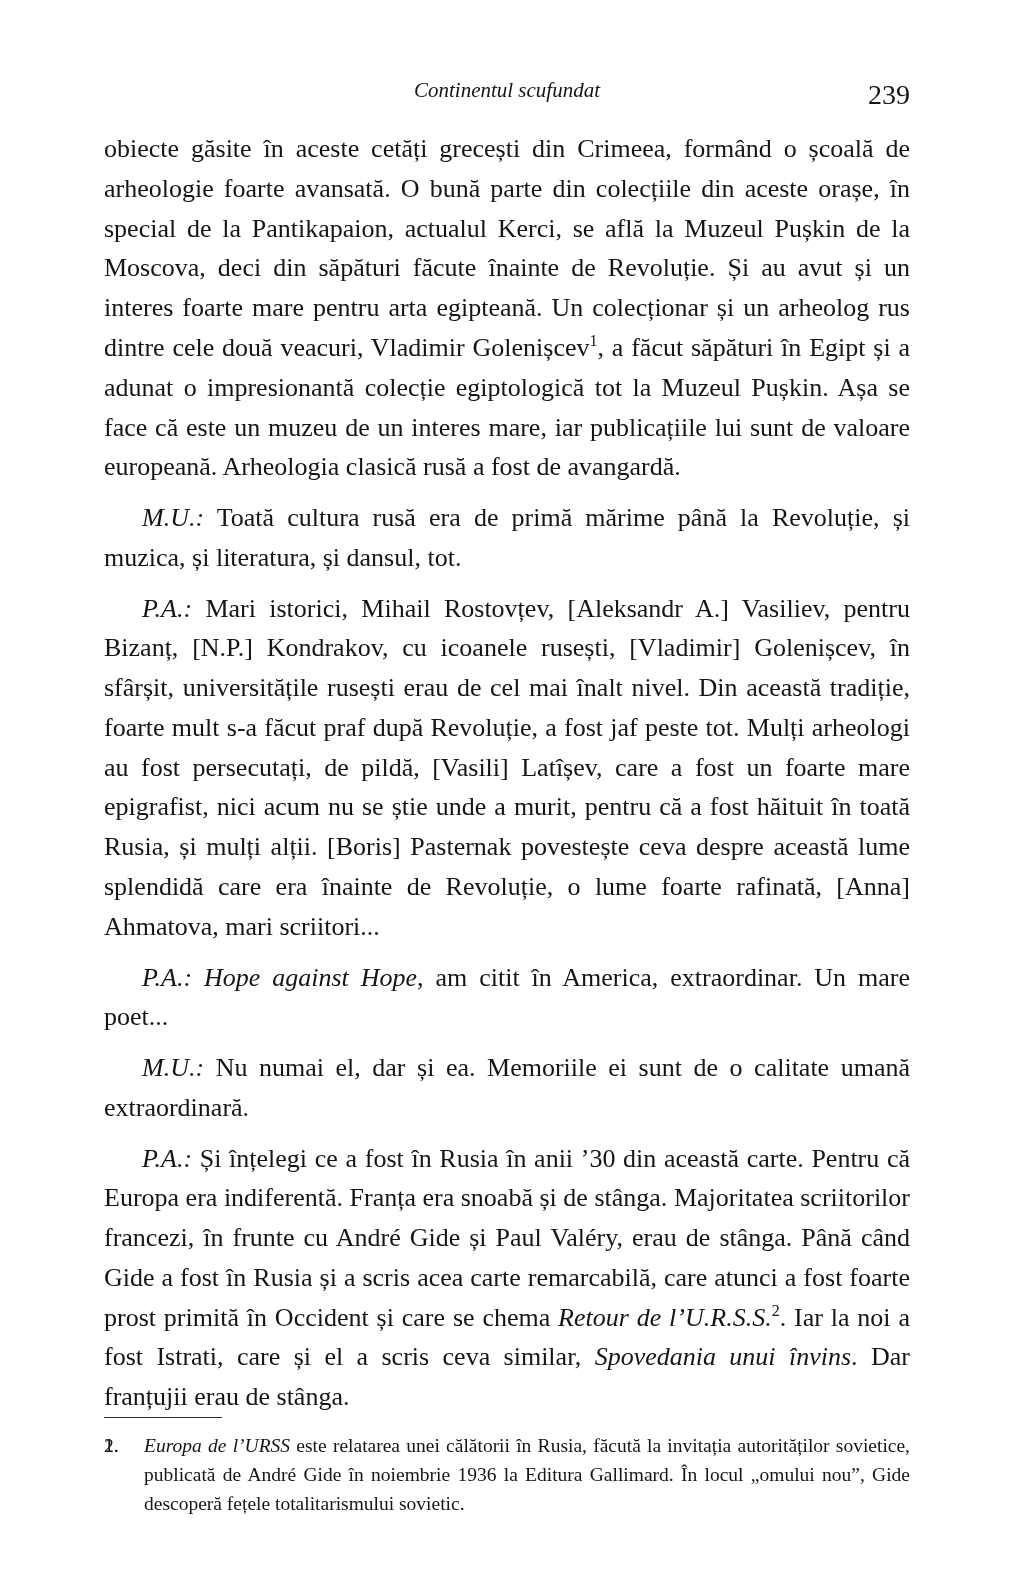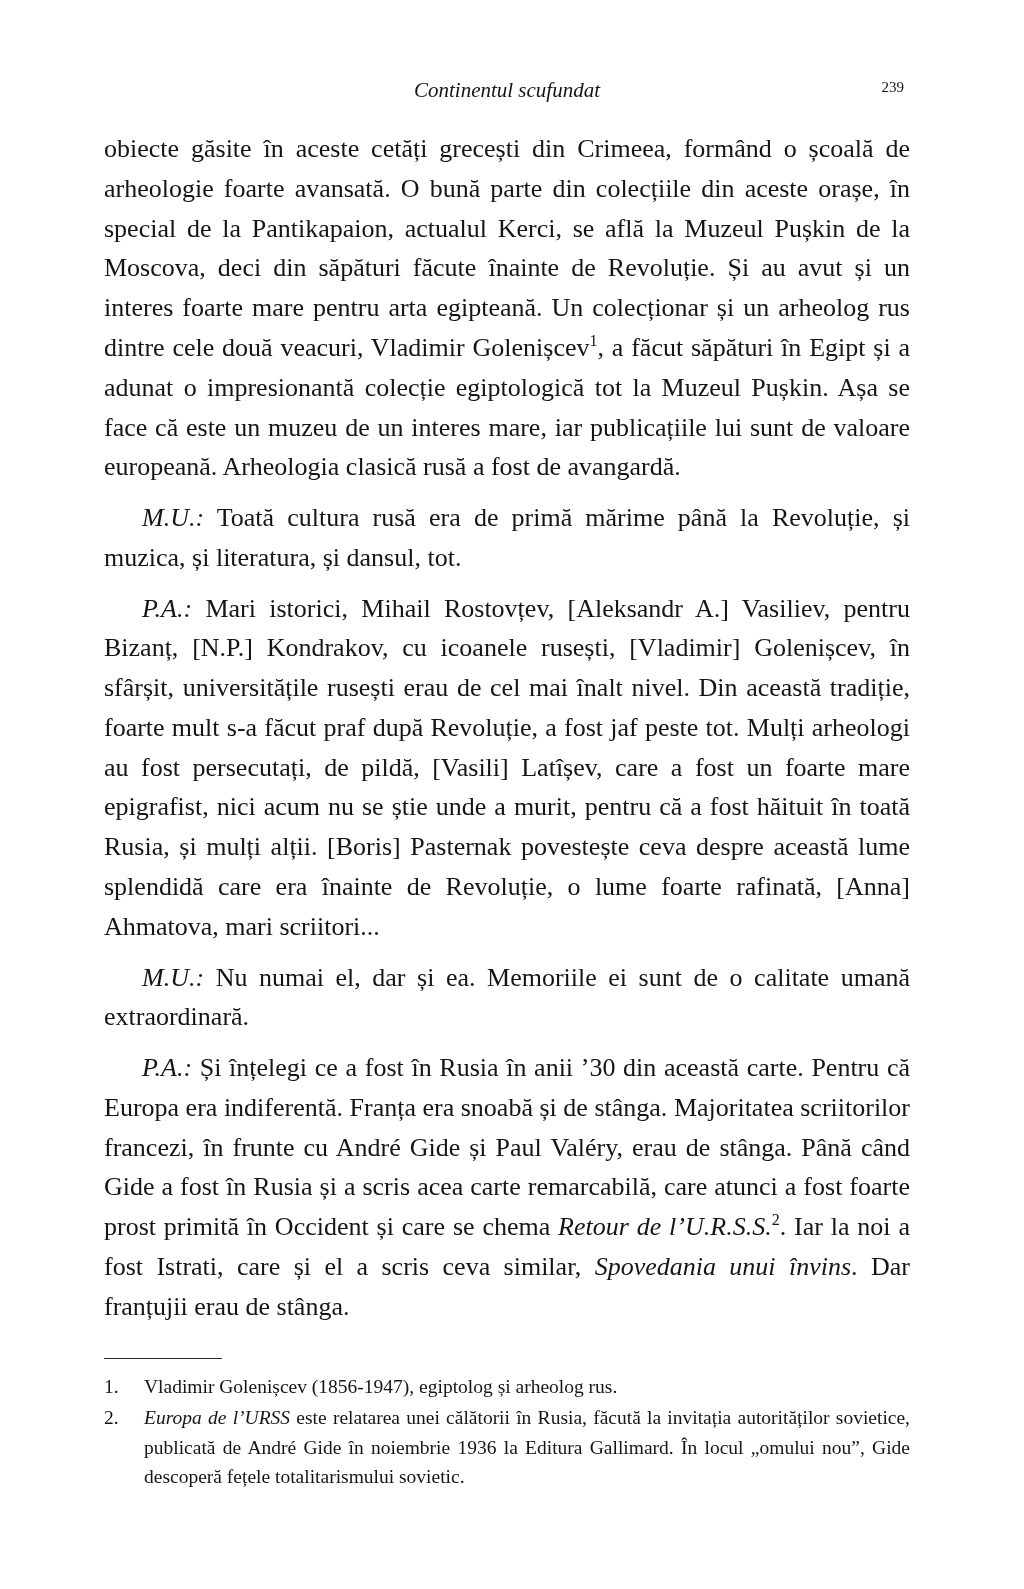--- a/index.html
+++ b/index.html
@@ -19,24 +19,24 @@
   .running-header {
     position: relative;
     text-align: center;
     font-style: italic;
     font-size: 21px;
     line-height: 1.2;
     margin-bottom: 26px;
   }
   .page-number {
     position: absolute;
-    right: 6px;
+    right: 0;
     top: 0;
     font-style: normal;
-    font-size: 15px;
+    font-size: 28px;
   }
   .body-text {
     font-size: 26px;
     line-height: 1.53;
     text-align: justify;
   }
   .para { text-indent: 0; }
   .para.dialog {
     text-indent: 38px;
     margin-top: 11px;
@@ -87,34 +87,36 @@
 
     <p class="para dialog"><span class="speaker">M.U.:</span>
       <span>Toată cultura rusă era de primă mărime până la Revoluție, și muzica, și literatura, și dansul, tot.</span></p>
 
     <p class="para dialog"><span class="speaker">P.A.:</span>
       <span>Mari istorici, Mihail Rostovțev, [Aleksandr A.] Vasiliev, pentru Bizanț, [N.P.] Kondrakov, cu icoanele rusești, [Vladimir] Golenișcev, în sfârșit, universitățile rusești erau de cel mai înalt nivel. Din această tradiție, foarte mult s-a făcut praf după Revoluție, a fost jaf peste tot. Mulți arheologi au fost persecutați, de pildă, [Vasili] Latîșev, care a fost un foarte mare epigrafist, nici acum nu se știe unde a murit, pentru că a fost hăituit în toată Rusia, și mulți alții. [Boris] Pasternak povestește ceva despre această lume splendidă care era înainte de Revoluție, o lume foarte rafinată, [Anna] Ahmatova, mari scriitori...</span></p>
 
 
 
 
+    <p class="para dialog"><span class="speaker">P.A.:</span>
+      <span class="italic">Hope against Hope</span><span>, am citit în America, extraordinar. Un mare poet...</span></p>
 
     <p class="para dialog"><span class="speaker">M.U.:</span>
       <span>Nu numai el, dar și ea. Memoriile ei sunt de o calitate umană extraordinară.</span></p>
 
     <p class="para dialog"><span class="speaker">P.A.:</span>
       <span>Și înțelegi ce a fost în Rusia în anii ’30 din această carte. Pentru că Europa era indiferentă. Franța era snoabă și de stânga. Majoritatea scriitorilor francezi, în frunte cu André Gide și Paul Valéry, erau de stânga. Până când Gide a fost în Rusia și a scris acea carte remarcabilă, care atunci a fost foarte prost primită în Occident și care se chema </span><span class="italic">Retour de l’U.R.S.S.</span><sup class="fnref">2</sup><span>. Iar la noi a fost Istrati, care și el a scris ceva similar, </span><span class="italic">Spovedania unui învins</span><span>. Dar franțujii erau de stânga.</span></p>
 
   </main>
 
   <footer class="footnotes">
     <div class="fn-rule"></div>
 
     <div class="footnote">
-      <span class="fn-num">1.</span><span>Vladimir Golenișcev (1856-1947), egiptolog și arheolog rus.</span>
+      <span class="fn-num">1.</span>
     </div>
 
     <div class="footnote">
       <span class="fn-num">2.</span><span class="italic">Europa de l’URSS</span><span> este relatarea unei călătorii în Rusia, făcută la invitația autorităților sovietice, publicată de André Gide în noiembrie 1936 la Editura Gallimard. În locul „omului nou”, Gide descoperă fețele totalitarismului sovietic.</span>
     </div>
   </footer>
 
 </div>
 
 </body></html>

